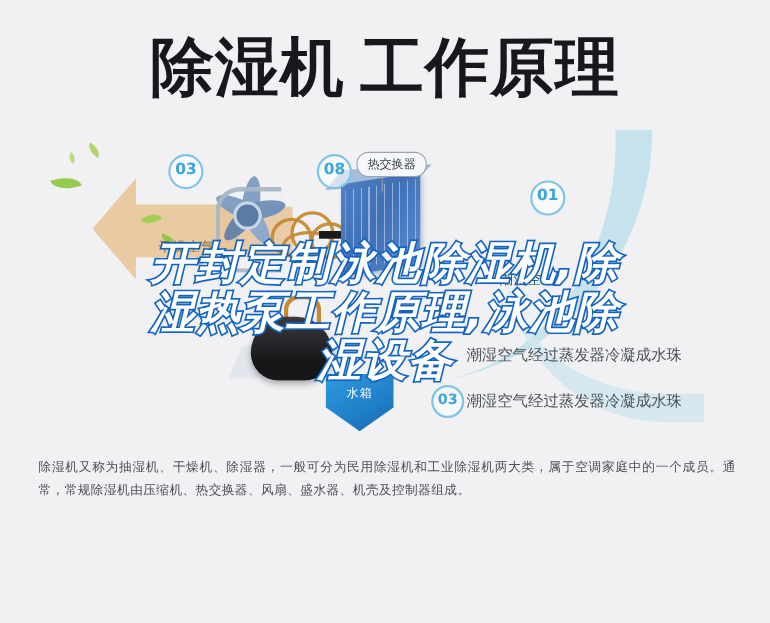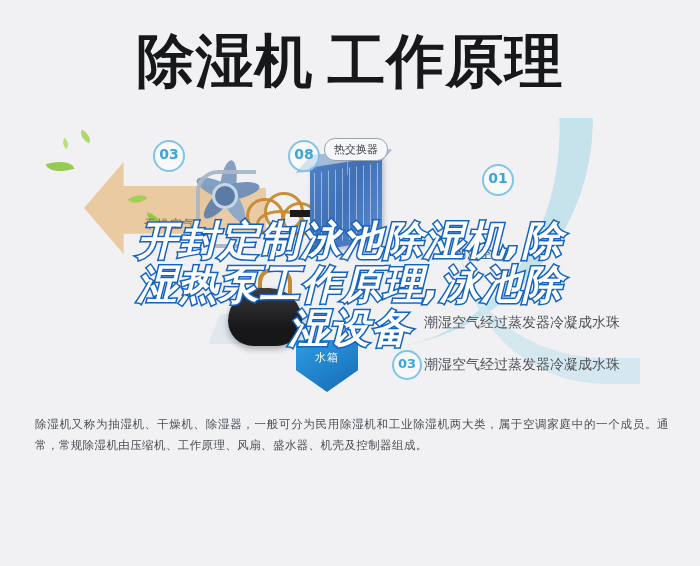--- a/index.html
+++ b/index.html
@@ -224,16 +224,16 @@
     <div class="caption cap2">潮湿空气经过蒸发器冷凝成水珠</div>
   </div>
 
   <div class="watermark">
     <span class="wm-line">开封定制泳池除湿机,除</span>
     <span class="wm-line">湿热泵工作原理,泳池除</span>
     <span class="wm-line">湿设备</span>
   </div>
 
   <div class="copy">
-    <p>除湿机又称为抽湿机、干燥机、除湿器，一般可分为民用除湿机和工业除湿机两大类，属于空调家庭中的一个成员。通常，常规除湿机由压缩机、工作原理、风扇、盛水器、机壳及控制器组成。</p>
+    <p>除湿机又称为抽湿机、干燥机、除湿器，一般可分为民用除湿机和工业除湿机两大类，属于空调家庭中的一个成员。通常，常规除湿机由压缩机、热交换器、风扇、盛水器、机壳及控制器组成。</p>
   </div>
 
 </div>
 
 </body></html>

